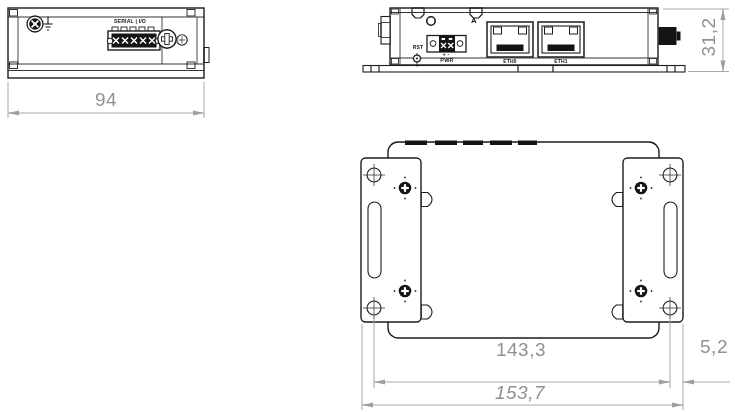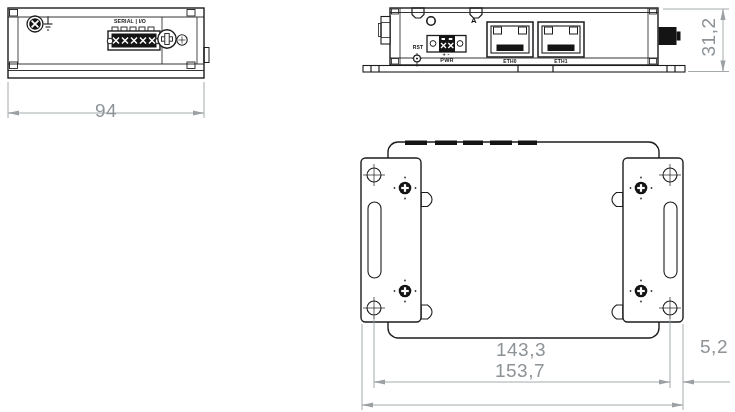--- a/index.html
+++ b/index.html
@@ -283,19 +283,19 @@
 </svg>
 
 <div class="lbl" style="left:130px;top:20.5px;">SERIAL | I/O</div>
 <div class="lbl s78" style="left:474px;top:20px;">A</div>
 <div class="lbl s50" style="left:417.5px;top:47px;">RST</div>
 <div class="lbl s55" style="left:446px;top:54px;">+ -</div>
 <div class="lbl s55" style="left:446.5px;top:59.5px;">PWR</div>
 <div class="lbl s50" style="left:510px;top:60.8px;">ETH0</div>
 <div class="lbl s50" style="left:561px;top:60.8px;">ETH1</div>
 
-<div class="dim" style="left:106px;top:100px;margin-top:11px;">94</div>
+<div class="dim" style="left:106px;top:100px;">94</div>
 <div class="dim rot" style="left:709px;top:37px;">31,2</div>
 <div class="dim" style="left:521px;top:350px;">143,3</div>
 <div class="dim" style="left:714px;top:347px;">5,2</div>
-<div class="dim" style="left:520px;top:371px;">153,7</div>
+<div class="dim" style="left:520px;top:393px;font-style:italic;">153,7</div>
 
 </div>
 
 </body></html>

